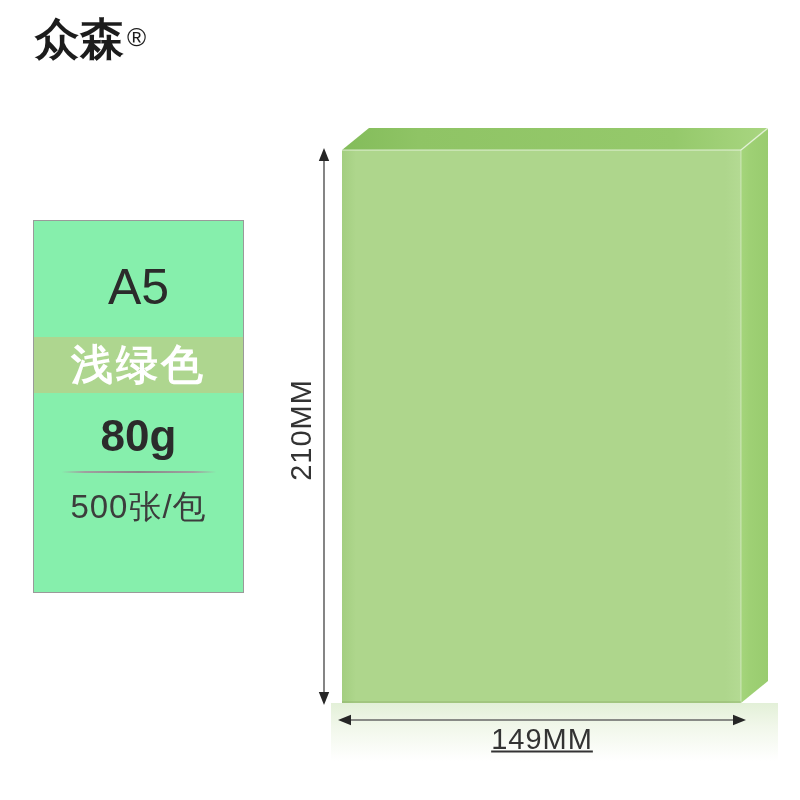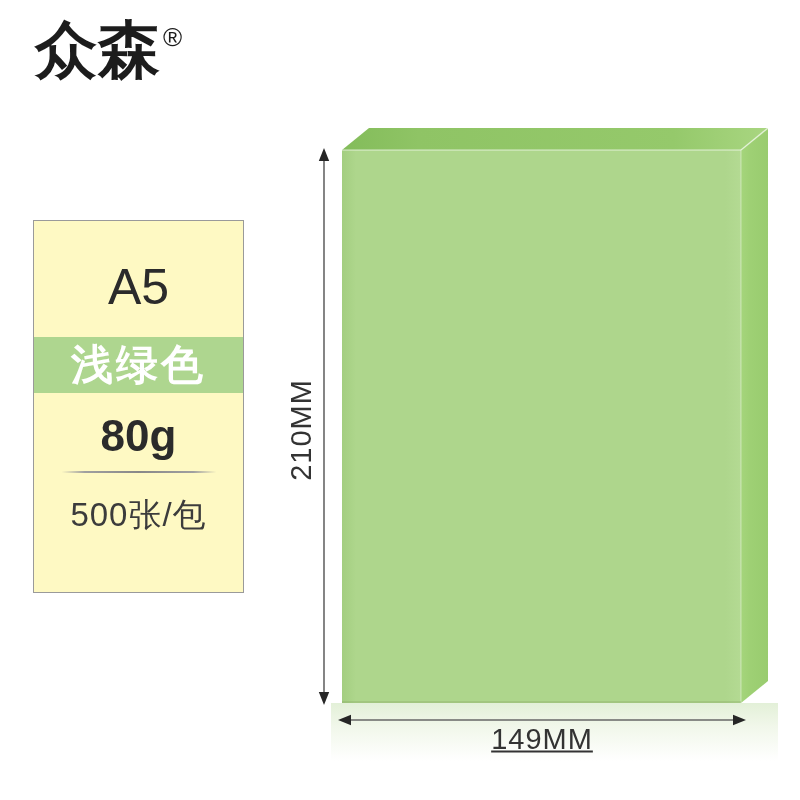--- a/index.html
+++ b/index.html
@@ -2,26 +2,26 @@
 <html style="--paper-front: #aed68c; --paper-top: #90c566; --paper-side: #9ed074; --band-bg: #aed68f; --card-border: #9a9a9a; --arrow: #666666;"><head>
 <meta charset="utf-8">
 <style>
   html,body{margin:0;padding:0;background:#fff;}
   .stage{
     position:relative;width:800px;height:800px;background:#ffffff;overflow:hidden;
     font-family:"Liberation Sans","DejaVu Sans",sans-serif;
   }
   
   .logo{position:absolute;left:35px;top:14px;display:flex;align-items:flex-start;color:#1c1c1c;}
-  .logo-text{font-size:62px;font-weight:bold;line-height:1.15;letter-spacing:1px;text-align:center;}
+  .logo-text{font-size:44px;font-weight:bold;line-height:1.15;letter-spacing:1px;text-align:center;}
   .reg{font-size:26px;font-weight:400;margin-top:8px;margin-left:2px;}
   
   .info-card{
     position:absolute;left:33px;top:220px;width:211px;height:373px;
-    background:#fef9c3;border:1px solid var(--card-border,#9a9a9a);box-sizing:border-box;
+    background:#86efac;border:1px solid var(--card-border,#9a9a9a);box-sizing:border-box;
   }
   .size-label{
     position:absolute;top:40px;left:0;width:100%;text-align:center;
     font-size:50px;line-height:52px;font-weight:500;color:#2b2b2b;
   }
   .color-band{
     position:absolute;top:116px;left:0;width:100%;height:56px;
     background:var(--band-bg,#aed68f);display:flex;align-items:flex-start;justify-content:center;
   }
   .color-band-text{font-size:42px;font-weight:bold;color:#ffffff;letter-spacing:3px;}
@@ -29,21 +29,21 @@
     position:absolute;top:186px;left:0;width:100%;text-align:center;
     font-size:44px;line-height:58px;font-weight:600;color:#2b2b2b;
   }
   .divider{
     position:absolute;top:250px;left:50%;transform:translateX(-50%);
     width:155px;height:2px;
     background:linear-gradient(90deg,rgba(160,160,160,0) 0%,#a0a0a0 15%,#888888 50%,#a0a0a0 85%,rgba(160,160,160,0) 100%);
   }
   .sheets-label{
     position:absolute;top:266px;left:0;width:100%;text-align:center;
-    font-size:33px;line-height:40px;color:#3c3c3c;letter-spacing:1px;margin-top:8px;
+    font-size:33px;line-height:40px;color:#3c3c3c;letter-spacing:1px;
   }
   
   .ream-svg{position:absolute;left:342px;top:128px;width:426px;height:575px;}
   .ream-shadow{
     position:absolute;left:331px;top:703px;width:447px;height:58px;
     background:linear-gradient(180deg,#e3f0d8 0%,#f1f7ea 40%,#ffffff 100%);
   }
   
   .dim-line{stroke:var(--arrow,#666666);stroke-width:1.6;}
   .dim-head{fill:#262626;}

